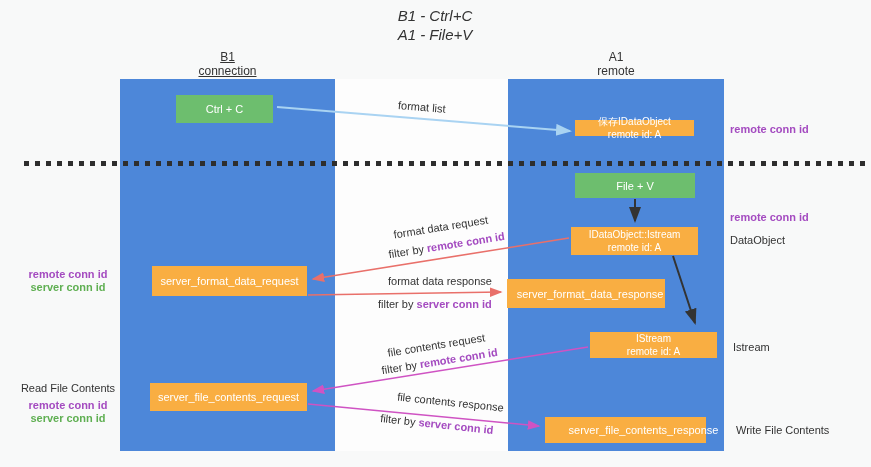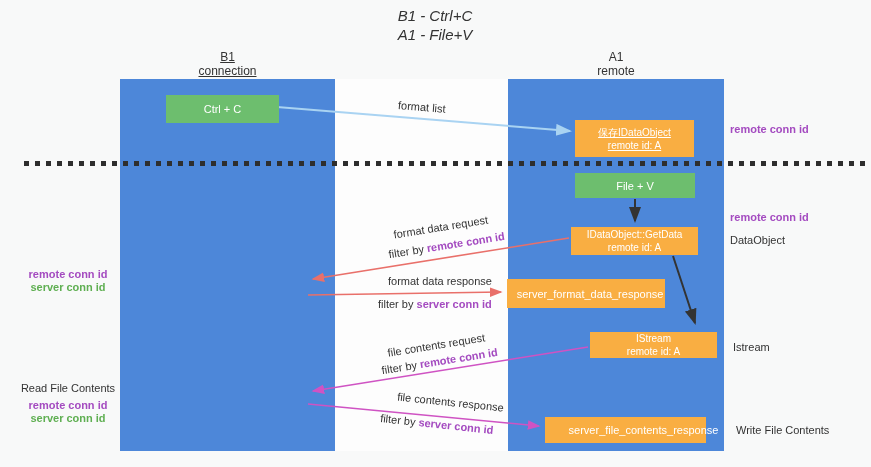--- a/index.html
+++ b/index.html
@@ -75,48 +75,54 @@
     </defs>
     <line x1="277" y1="107" x2="570" y2="131" stroke="#a9d3f2" stroke-width="2" marker-end="url(#mBlue)"></line>
     <line x1="635" y1="199" x2="635" y2="221" stroke="#333333" stroke-width="2" marker-end="url(#mBlack)"></line>
     <line x1="673" y1="256" x2="695" y2="323" stroke="#333333" stroke-width="2" marker-end="url(#mBlack)"></line>
     <line x1="569" y1="238" x2="313" y2="279" stroke="#e9706a" stroke-width="1.6" marker-end="url(#mRed)"></line>
     <line x1="308" y1="295" x2="501" y2="292" stroke="#e9706a" stroke-width="1.6" marker-end="url(#mRed)"></line>
     <line x1="588" y1="347" x2="313" y2="391" stroke="#cf53c3" stroke-width="1.6" marker-end="url(#mMag)"></line>
     <line x1="308" y1="404" x2="539" y2="426" stroke="#cf53c3" stroke-width="1.6" marker-end="url(#mMag)"></line>
   </svg>
 
-  <div class="node green one-line" style="left:166px; top:95px; width:113px; height:28px;">
+  <div class="node green one-line" style="left:176px; top:95px; width:97px; height:28px;">
     <span>Ctrl + C</span>
   </div>
 
-  <div class="node orange two-line" style="left:575px; top:120px; width:119px; height:37px;text-decoration:underline;">
+  <div class="node orange two-line" style="left:575px; top:120px; width:119px; height:16px;">
     <span>保存IDataObject</span>
     <span>remote id: A</span>
   </div>
 
   <div class="node green one-line" style="left:575px; top:173px; width:120px; height:25px;">
     <span>File + V</span>
   </div>
 
   <div class="node orange two-line" style="left:571px; top:227px; width:127px; height:28px;">
-    <span>IDataObject::GetData</span>
+    <span>IDataObject::Istream</span>
     <span>remote id: A</span>
   </div>
 
+  <div class="node orange one-line" style="left:152px; top:266px; width:155px; height:30px;">
+    <span>server_format_data_request</span>
+  </div>
 
   <div class="node orange one-line" style="left:507px; top:279px; width:158px; height:29px;padding-left:8px;">
     <span>server_format_data_response</span>
   </div>
 
   <div class="node orange two-line" style="left:590px; top:332px; width:127px; height:26px;">
     <span>IStream</span>
     <span>remote id: A</span>
   </div>
 
+  <div class="node orange one-line" style="left:150px; top:383px; width:157px; height:28px;">
+    <span>server_file_contents_request</span>
+  </div>
 
   <div class="node orange one-line" style="left:545px; top:417px; width:161px; height:26px;padding-left:36px;">
     <span>server_file_contents_response</span>
   </div>
 
   <div class="side-label purple" style="left:730px; top:123px;">remote conn id</div>
   <div class="side-label purple" style="left:730px; top:211px;">remote conn id</div>
   <div class="side-label" style="left:730px; top:234px;">DataObject</div>
   <div class="side-label" style="left:733px; top:341px;">Istream</div>
   <div class="side-label" style="left:736px; top:424px;">Write File Contents</div>

